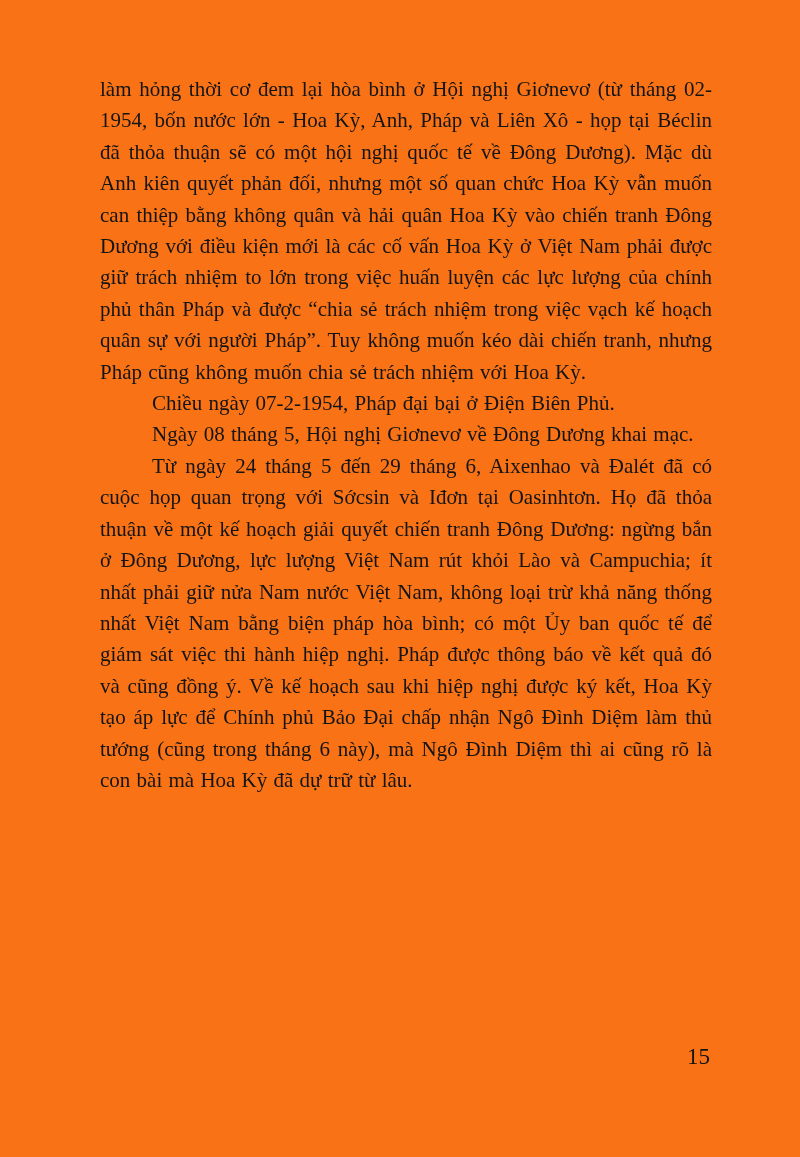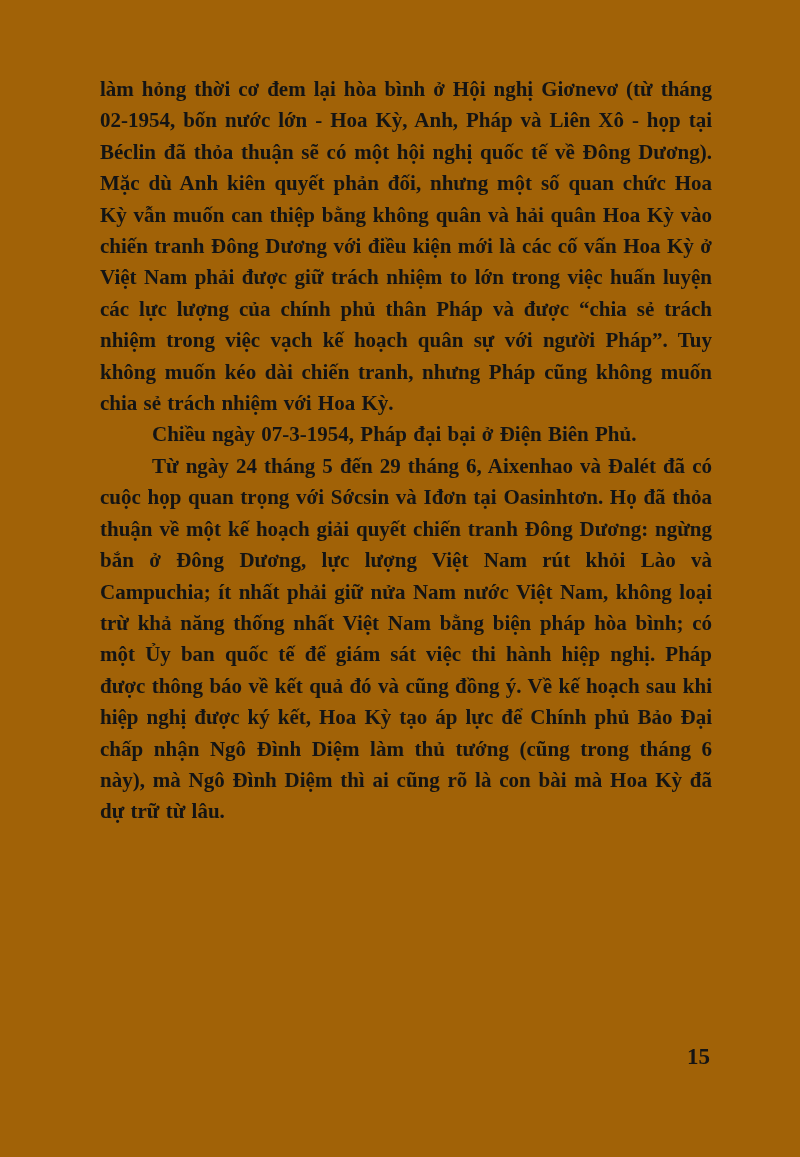--- a/index.html
+++ b/index.html
@@ -11,22 +11,21 @@
     height: 1157px;
     background: #fdfdfc;
     font-family: "Liberation Serif", "DejaVu Serif", serif;
     color: #141414;
     position: relative;
     overflow: hidden;
   }
   .scan-page {
     position: absolute;
     inset: 0;
-    background: #a16207;
-    font-weight: bold;
+    background: #f97316;
   }
   .text-block {
     position: absolute;
     left: 100px;
     top: 74px;
     width: 612px;
     font-size: 21px;
     line-height: 31.4px;
     text-align: justify;
     text-justify: inter-word;
@@ -45,17 +44,18 @@
     font-size: 23px;
     color: #141414;
   }
 </style>
 </head>
 <body>
 
 <div class="scan-page">
   <div class="text-block" id="paragraphs">
       <p class="">làm hỏng thời cơ đem lại hòa bình ở Hội nghị Giơnevơ (từ tháng 02-1954, bốn nước lớn - Hoa Kỳ, Anh, Pháp và Liên Xô - họp tại Béclin đã thỏa thuận sẽ có một hội nghị quốc tế về Đông Dương). Mặc dù Anh kiên quyết phản đối, nhưng một số quan chức Hoa Kỳ vẫn muốn can thiệp bằng không quân và hải quân Hoa Kỳ vào chiến tranh Đông Dương với điều kiện mới là các cố vấn Hoa Kỳ ở Việt Nam phải được giữ trách nhiệm to lớn trong việc huấn luyện các lực lượng của chính phủ thân Pháp và được “chia sẻ trách nhiệm trong việc vạch kế hoạch quân sự với người Pháp”. Tuy không muốn kéo dài chiến tranh, nhưng Pháp cũng không muốn chia sẻ trách nhiệm với Hoa Kỳ.</p>
-      <p class="indent">Chiều ngày 07-3-1954, Pháp đại bại ở Điện Biên Phủ.</p>
+      <p class="indent">Chiều ngày 07-2-1954, Pháp đại bại ở Điện Biên Phủ.</p>
+      <p class="indent">Ngày 08 tháng 5, Hội nghị Giơnevơ về Đông Dương khai mạc.</p>
       <p class="indent">Từ ngày 24 tháng 5 đến 29 tháng 6, Aixenhao và Đalét đã có cuộc họp quan trọng với Sớcsin và Iđơn tại Oasinhtơn. Họ đã thỏa thuận về một kế hoạch giải quyết chiến tranh Đông Dương: ngừng bắn ở Đông Dương, lực lượng Việt Nam rút khỏi Lào và Campuchia; ít nhất phải giữ nửa Nam nước Việt Nam, không loại trừ khả năng thống nhất Việt Nam bằng biện pháp hòa bình; có một Ủy ban quốc tế để giám sát việc thi hành hiệp nghị. Pháp được thông báo về kết quả đó và cũng đồng ý. Về kế hoạch sau khi hiệp nghị được ký kết, Hoa Kỳ tạo áp lực để Chính phủ Bảo Đại chấp nhận Ngô Đình Diệm làm thủ tướng (cũng trong tháng 6 này), mà Ngô Đình Diệm thì ai cũng rõ là con bài mà Hoa Kỳ đã dự trữ từ lâu.</p>
     </div>
   <div class="page-number">15</div>
 </div>
 
 </body></html>

